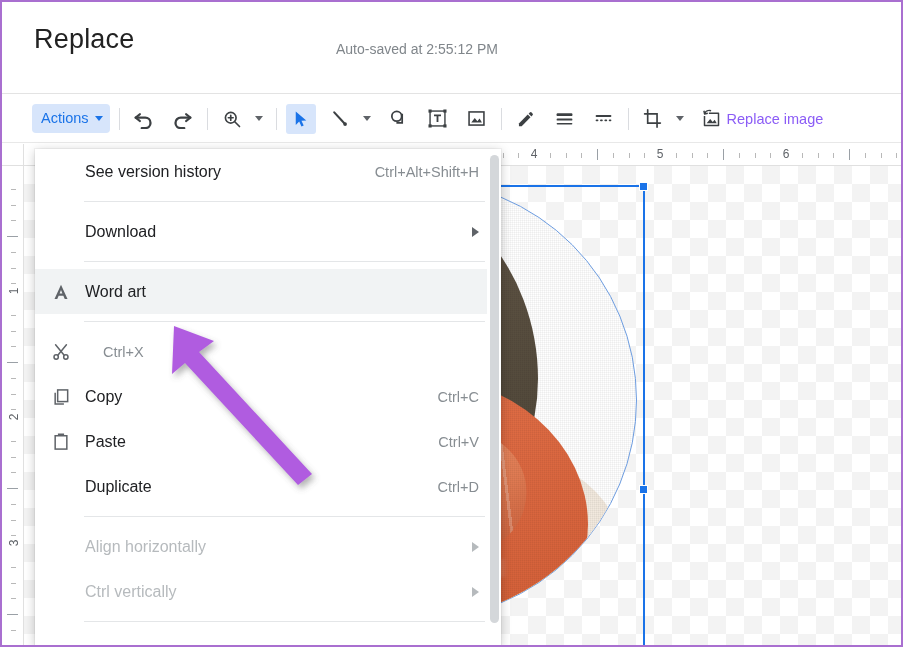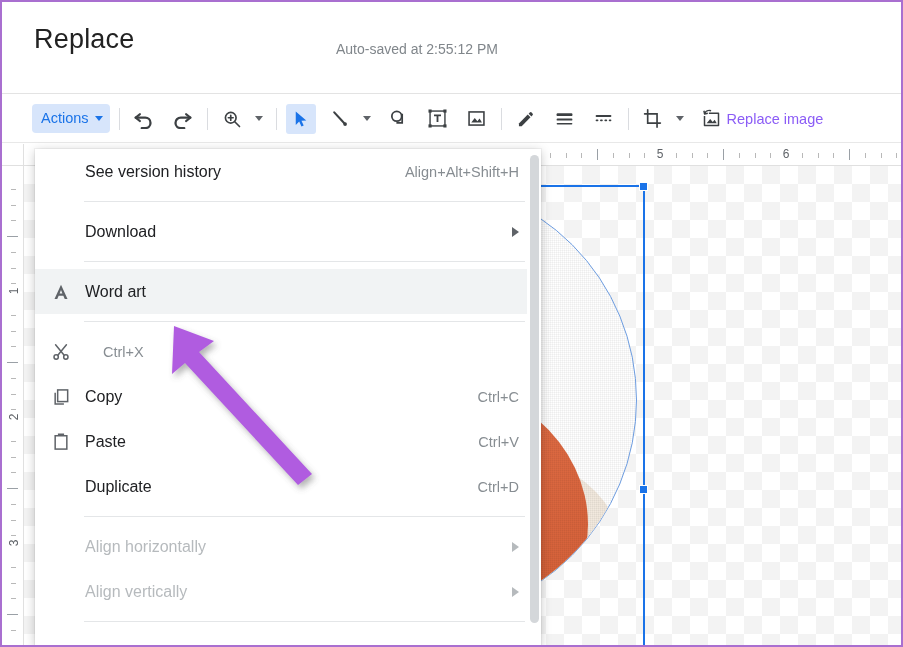--- a/index.html
+++ b/index.html
@@ -243,21 +243,21 @@
     background: #1a73e8;
     border: 1px solid #ffffff;
   }
   #h-tr { right: -5px; top: -5px; }
   #h-mr { right: -5px; top: 298px; }
 
   
   #menu {
     position: absolute;
     left: 33px; top: 147px;
-    width: 506px; height: 498px;
+    width: 466px; height: 498px;
     background: #ffffff;
     box-shadow: 0 2px 10px rgba(0,0,0,.22), 0 0 0 1px rgba(0,0,0,.04);
     z-index: 10;
     overflow: hidden;
   }
   .mi {
     position: relative;
     display: flex; align-items: center;
     height: 45px;
     padding: 0 22px 0 16px;
@@ -557,21 +557,21 @@
       <div class="rv-num" style="top: 273px;">2</div>
       <div class="rv-num" style="top: 399px;">3</div>
     </div>
   <div id="ruler-corner"></div>
 
   <div id="menu">
     <div id="menu-items">
         <div class="mi">
           <div class="mi-icon"></div>
           <div class="mi-label">See version history</div>
-          <div class="mi-accel">Align+Alt+Shift+H</div>
+          <div class="mi-accel">Ctrl+Alt+Shift+H</div>
         </div>
         <div class="mi-sep"></div>
         <div class="mi">
           <div class="mi-icon"></div>
           <div class="mi-label">Download</div>
           <div class="mi-arrow"></div>
         </div>
         <div class="mi-sep"></div>
         <div class="mi highlight">
           <div class="mi-icon">
@@ -619,21 +619,21 @@
           <div class="mi-accel">Ctrl+D</div>
         </div>
         <div class="mi-sep"></div>
         <div class="mi disabled">
           <div class="mi-icon"></div>
           <div class="mi-label">Align horizontally</div>
           <div class="mi-arrow"></div>
         </div>
         <div class="mi disabled">
           <div class="mi-icon"></div>
-          <div class="mi-label">Align vertically</div>
+          <div class="mi-label">Ctrl vertically</div>
           <div class="mi-arrow"></div>
         </div>
         <div class="mi-sep"></div>
       </div>
     <div id="menu-scroll-track">
       <div id="menu-scroll-thumb"></div>
     </div>
   </div>
 
   <svg id="arrow-annot" viewBox="0 0 200 200">

